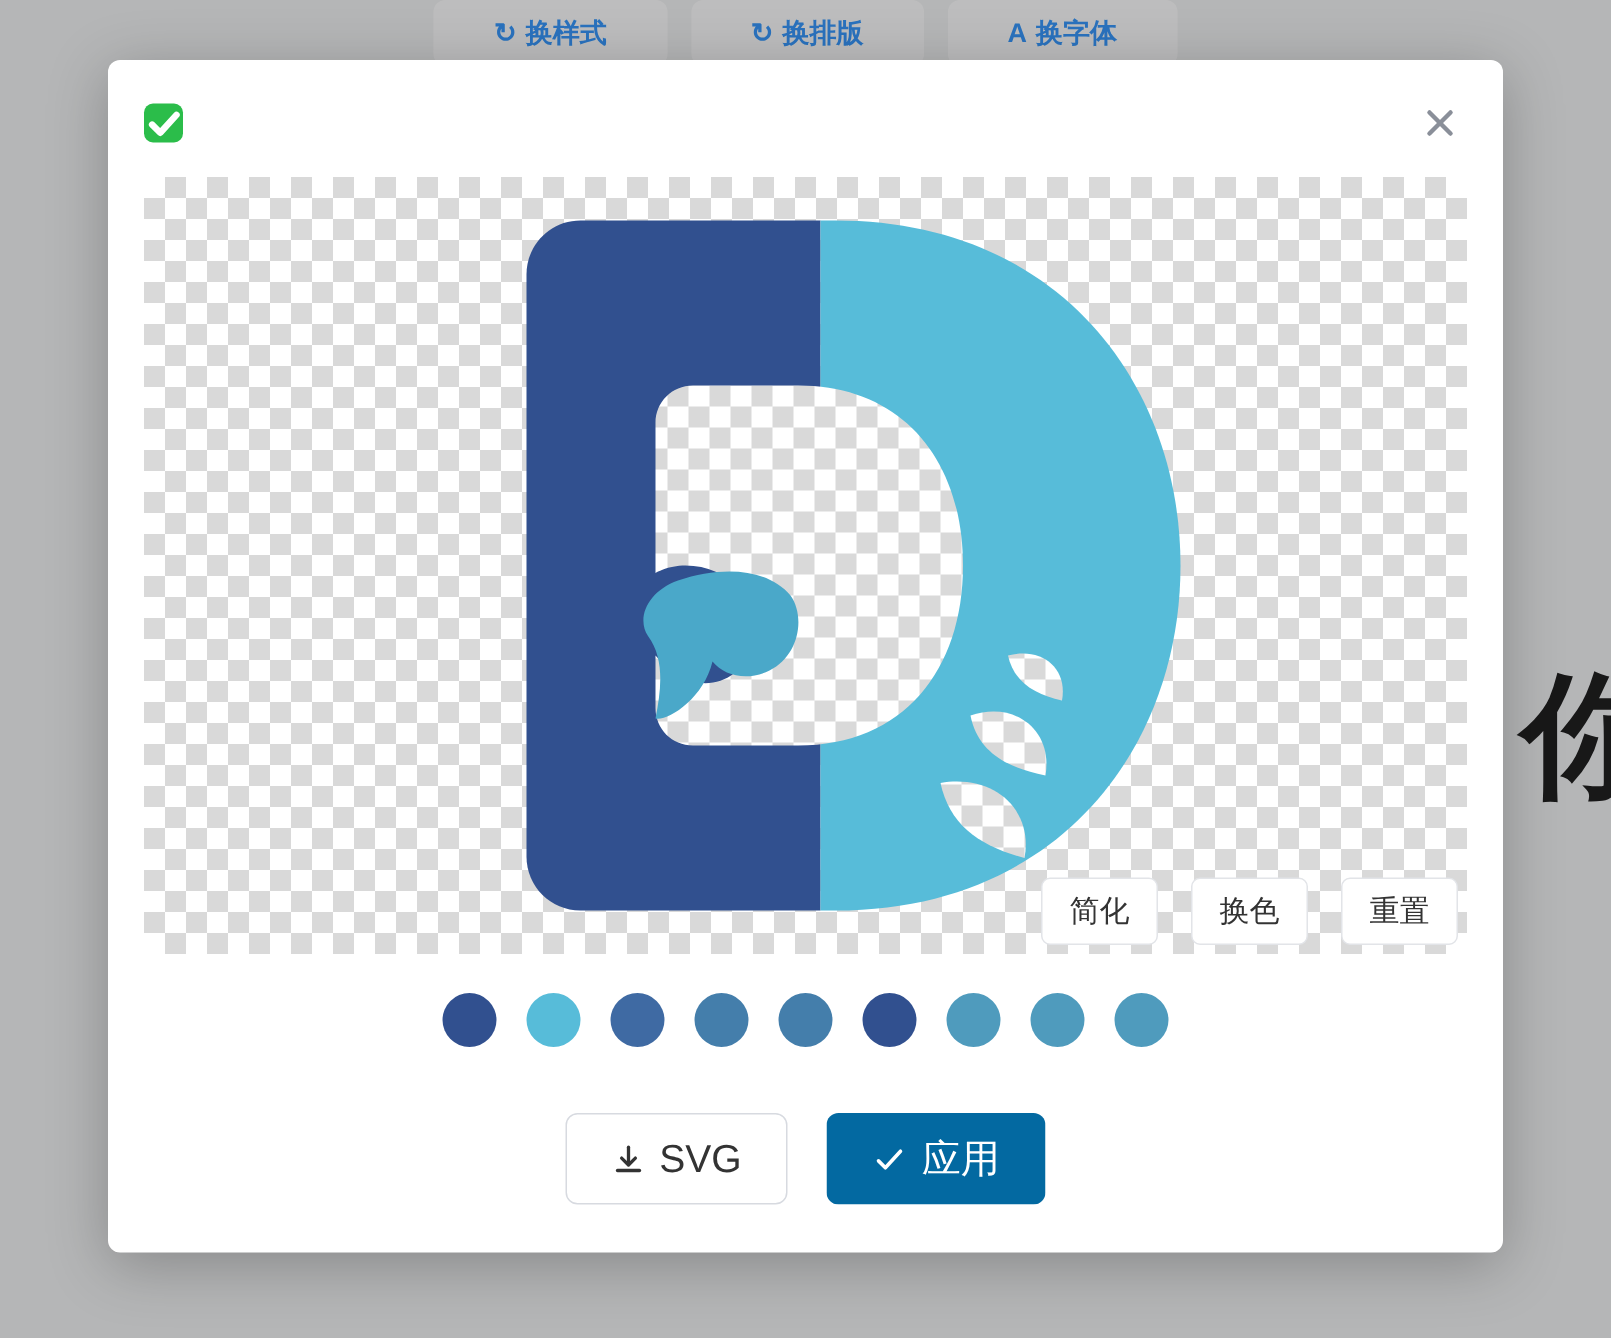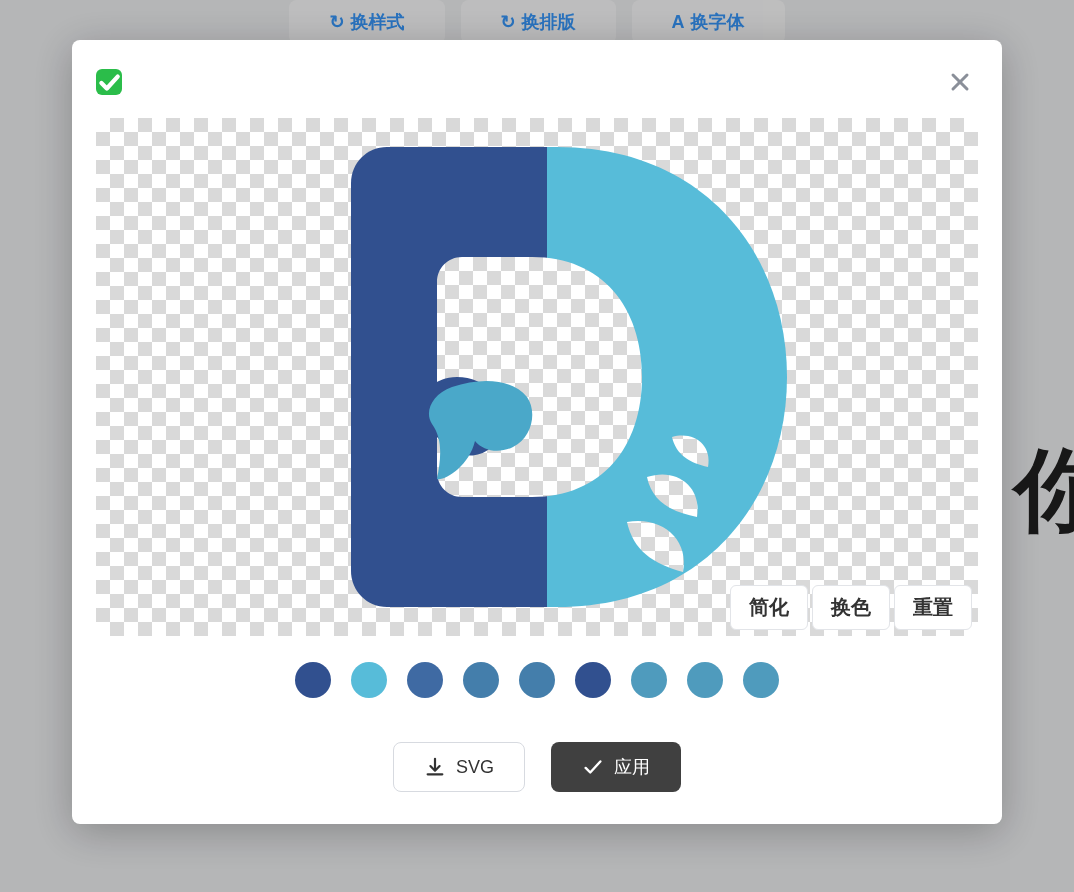--- a/index.html
+++ b/index.html
@@ -65,21 +65,21 @@
     background-size: 28px 28px;
     background-position: 0 0, 14px 14px;
   }
   .logo-d {
     position: absolute; left: 50%; top: 50%;
     transform: translate(-50%, -50%);
     width: 520px; height: 520px;
   }
   .preview-actions {
     position: absolute; right: 6px; bottom: 6px;
-    display: flex; gap: 4px; font-weight: bold;
+    display: flex; gap: 22px;
   }
   .pill {
     background: #fff;
     border: 1px solid #e2e4e8;
     border-radius: 6px;
     padding: 8px 18px;
     font-size: 20px;
     color: #333;
     cursor: pointer;
   }
@@ -93,30 +93,30 @@
     cursor: pointer;
   }
   .footer {
     display: flex; justify-content: center; gap: 26px;
     margin-top: 44px;
   }
   .btn {
     display: flex; align-items: center; gap: 10px;
     padding: 12px 30px;
     border-radius: 8px;
-    font-size: 18px;
+    font-size: 26px;
     cursor: pointer;
     border: 1px solid transparent;
   }
   .btn-outline {
     background: #fff; color: #333;
     border-color: #d7dae0;
   }
   .btn-primary {
-    background: #404040; color: #fff;
+    background: #0369a1; color: #fff;
   }
   .btn svg { width: 22px; height: 22px; }
 </style>
 </head>
 <body>
 
 <div class="backdrop">
   <div class="bg-tabs">
     <div class="bg-tab">
       <span>↻</span>

